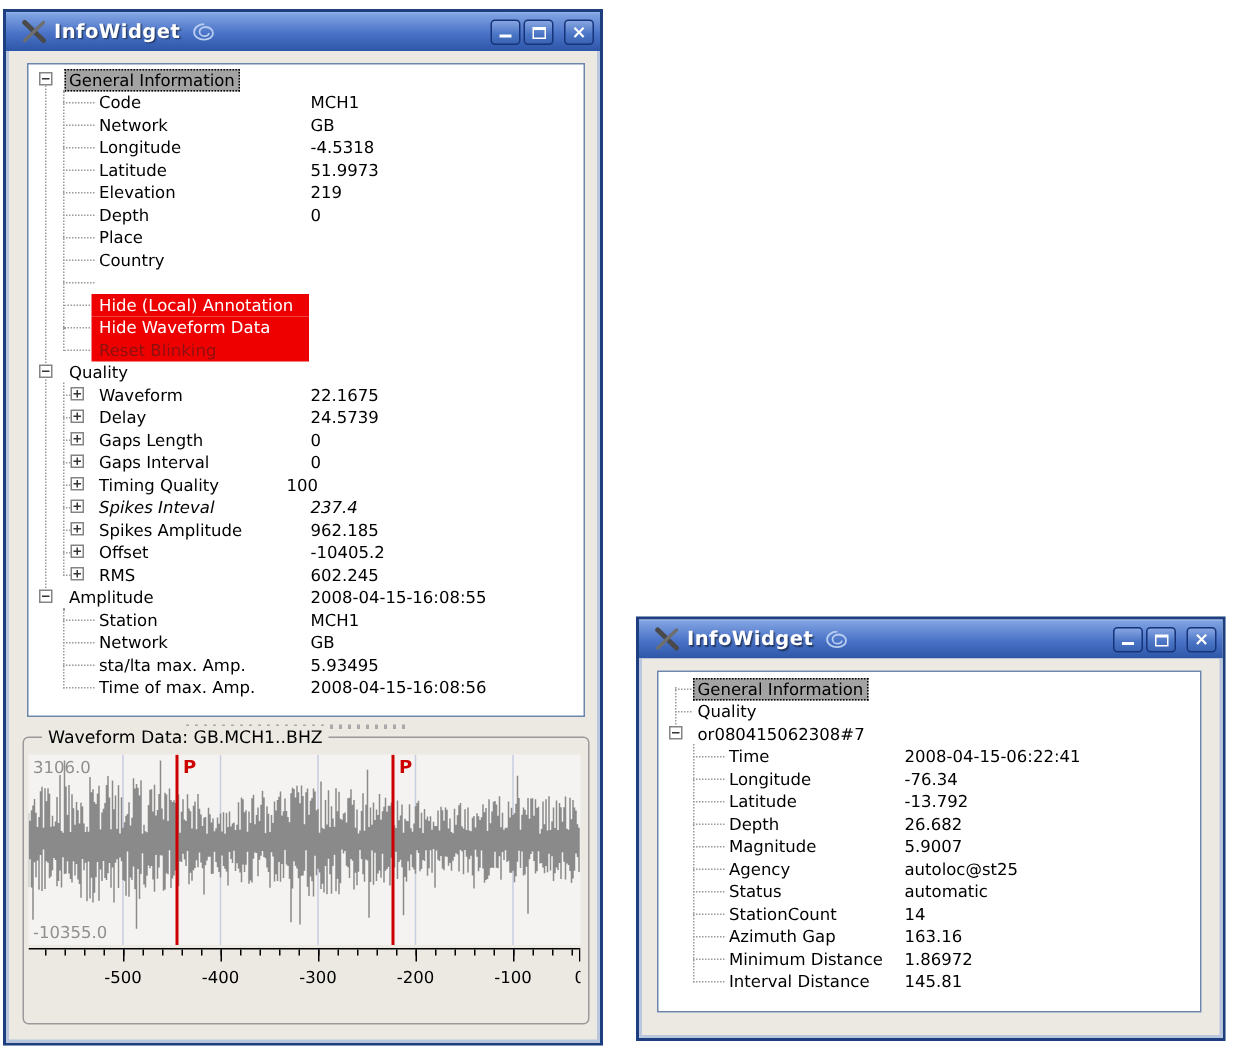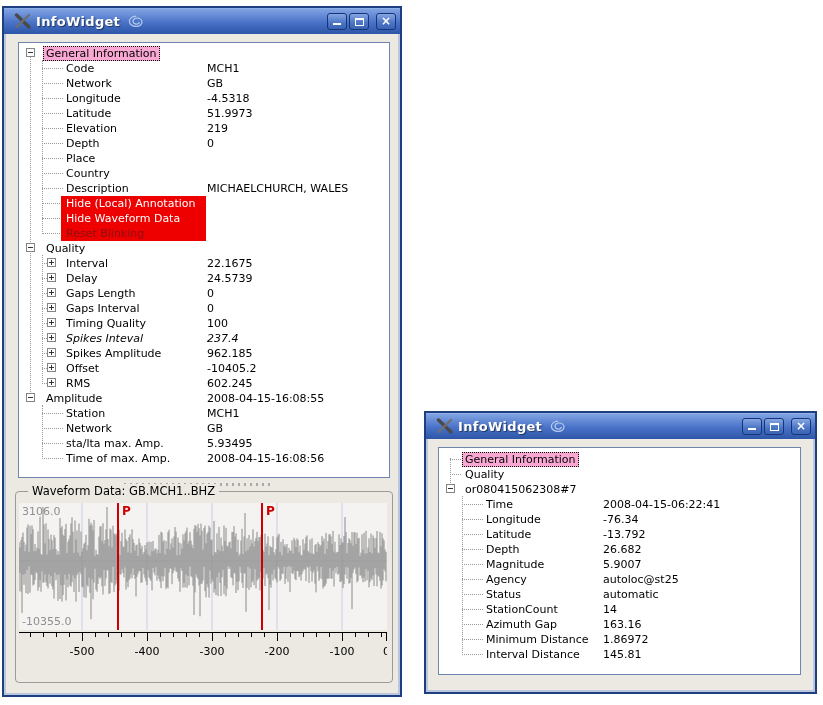--- a/index.html
+++ b/index.html
@@ -26,21 +26,21 @@
     border:1px solid #fff; border-top:2px solid #fff; }
   .client { position:relative; border:2px solid #b9c6dd; border-top:none;
     width:100%; height:calc(100% - 26px); background:#ece9e2; }
   .tree-panel { position:absolute; background:#ffffff; border:1px solid #6e86ad; overflow:hidden; }
   #panel-left  { left:12px; top:8px; width:372px; height:436px; }
   #panel-right { left:10px; top:8px;  width:363px; height:228px; }
   .trow { position:absolute; left:0; width:100%; height:15px; font-size:11px; line-height:15px;
     white-space:nowrap; color:#000; }
   .tlabel { position:absolute; top:0; }
   .tvalue { position:absolute; top:0; }
-  .tlabel.focus { border:1px dotted #000; padding:0 2px; margin-left:-3px; line-height:13px; margin-top:0px; background:#f9a8d4; }
+  .tlabel.focus { border:1px dotted #000; padding:0 2px; margin-left:-3px; line-height:13px; margin-top:0px; background:#a3a3a3; }
   .tlabel.action { padding-left:5px; line-height:15px; }
   .vline { position:absolute; width:0; border-left:1px dotted #9a9a9a; }
   .hstub { position:absolute; height:0; border-top:1px dotted #9a9a9a; }
   .ebox { position:absolute; width:9px; height:9px; border:1px solid #848484; background:#fff; z-index:2; }
   .ebox i { position:absolute; left:1px; top:3px; width:5px; height:1px; background:#333; }
   .ebox.plus u { position:absolute; left:3px; top:1px; width:1px; height:5px; background:#333; }
   .splitter { position:absolute; left:118px; top:449px; width:146px; height:3px;
     background:repeating-linear-gradient(90deg,#a9a9a9 0 2px,transparent 2px 6px); }
   .groupbox { position:absolute; left:9px; top:457px; width:378px; height:192px;
     border:1px solid #9a9a9a; border-radius:4px; }
@@ -117,24 +117,20 @@
         </div>
         <div class="hstub" style="left: 23px; top: 100px; width: 21px;"></div>
         <div class="trow" style="top: 108px;">
           <span class="tlabel" style="left: 47px;">Place</span>
         </div>
         <div class="hstub" style="left: 23px; top: 115px; width: 21px;"></div>
         <div class="trow" style="top: 123px;">
           <span class="tlabel" style="left: 47px;">Country</span>
         </div>
         <div class="hstub" style="left: 23px; top: 130px; width: 21px;"></div>
-        <div class="trow" style="top: 138px;">
-          <span class="tlabel" style="left: 47px;">Description</span>
-          <span class="tvalue" style="left: 188px;">MICHAELCHURCH, WALES</span>
-        </div>
         <div class="hstub" style="left: 23px; top: 145px; width: 21px;"></div>
         <div class="trow" style="top: 153px;">
           <span class="tlabel action" style="left: 42px; background: rgb(238, 0, 0); color: rgb(255, 255, 255); width: 145px;">Hide (Local) Annotation</span>
         </div>
         <div class="hstub" style="left: 23px; top: 160px; width: 18px;"></div>
         <div class="trow" style="top: 168px;">
           <span class="tlabel action" style="left: 42px; background: rgb(238, 0, 0); color: rgb(255, 255, 255); width: 145px;">Hide Waveform Data</span>
         </div>
         <div class="hstub" style="left: 23px; top: 175px; width: 18px;"></div>
         <div class="trow" style="top: 183px;">
@@ -142,21 +138,21 @@
         </div>
         <div class="hstub" style="left: 23px; top: 190px; width: 18px;"></div>
         <div class="vline" style="left: 23px; top: 17px; height: 174px;"></div>
         <div class="trow" style="top: 198px;">
           <span class="tlabel" style="left: 27px;">Quality</span>
         </div>
         <div class="ebox" style="left: 7px; top: 200px;">
           <i></i>
         </div>
         <div class="trow" style="top: 213px;">
-          <span class="tlabel" style="left: 47px;">Interval</span>
+          <span class="tlabel" style="left: 47px;">Waveform</span>
           <span class="tvalue" style="left: 188px;">22.1675</span>
         </div>
         <div class="hstub" style="left: 23px; top: 220px; width: 5px;"></div>
         <div class="ebox plus" style="left: 28px; top: 215px;">
           <i></i>
           <u></u>
         </div>
         <div class="trow" style="top: 228px; padding-left: 16px;">
           <span class="tlabel" style="left: 47px;">Delay</span>
           <span class="tvalue" style="left: 188px;">24.5739</span>
@@ -179,21 +175,21 @@
           <span class="tlabel" style="left: 47px;">Gaps Interval</span>
           <span class="tvalue" style="left: 188px;">0</span>
         </div>
         <div class="hstub" style="left: 23px; top: 265px; width: 5px;"></div>
         <div class="ebox plus" style="left: 28px; top: 260px;">
           <i></i>
           <u></u>
         </div>
         <div class="trow" style="top: 273px;">
           <span class="tlabel" style="left: 47px; text-align: right;">Timing Quality</span>
-          <span class="tvalue" style="left: 188px;">100</span>
+          <span class="tvalue" style="left: 172px;">100</span>
         </div>
         <div class="hstub" style="left: 23px; top: 280px; width: 5px;"></div>
         <div class="ebox plus" style="left: 28px; top: 275px;">
           <i></i>
           <u></u>
         </div>
         <div class="trow" style="top: 288px; font-style: italic;">
           <span class="tlabel" style="left: 47px;">Spikes Inteval</span>
           <span class="tvalue" style="left: 188px;">237.4</span>
         </div>

